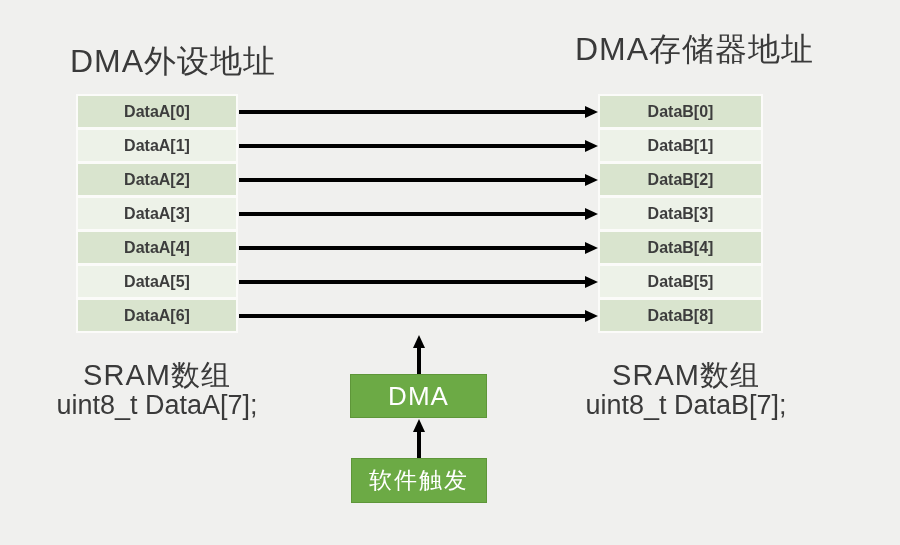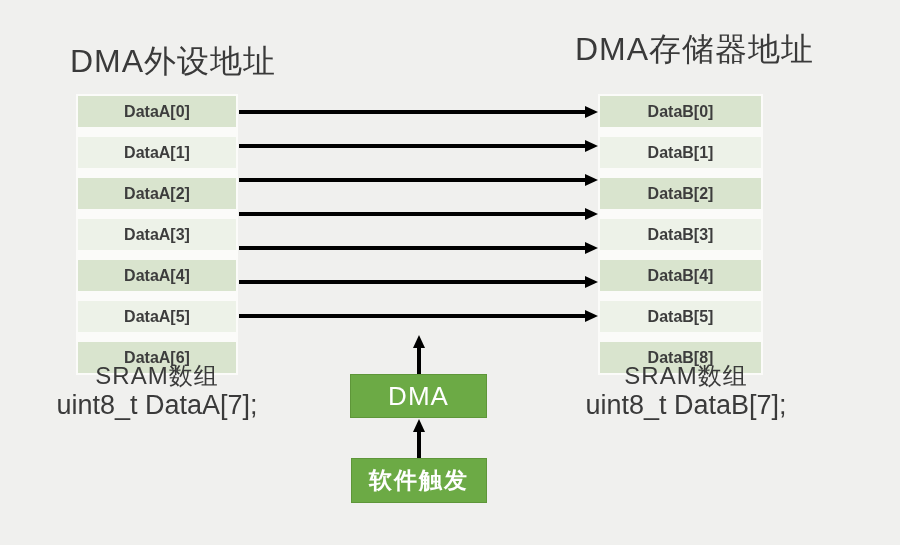--- a/index.html
+++ b/index.html
@@ -22,21 +22,21 @@
   .title-left  { left: 70px;  top: 40px; }
   .title-right { left: 575px; top: 28px; }
 
   .array-table {
     position: absolute;
     top: 94px;
     padding: 2px;
     background: var(--tableBorder, #fbfbf9);
     display: flex;
     flex-direction: column;
-    gap: 10px;
+    gap: 3px;
     box-sizing: border-box;
   }
   .table-left  { left: 76px;  width: 162px; }
   .table-right { left: 598px; width: 165px; }
   .row {
     height: 31px;
     display: flex;
     align-items: center;
     justify-content: center;
     font-size: 16px;
@@ -91,34 +91,34 @@
     align-items: center;
     justify-content: center;
     box-sizing: border-box;
   }
   .dma-box {
     left: 350px; top: 374px; width: 137px; height: 44px;
     font-size: 26px; letter-spacing: 1px;
   }
   .trigger-box {
     left: 351px; top: 458px; width: 136px; height: 45px;
-    font-size: 23px; letter-spacing: 2px; font-weight: bold;
+    font-size: 23px; letter-spacing: 2px;
   }
 
   .caption {
     position: absolute;
     top: 361px;
     width: 280px;
     text-align: center;
     color: var(--text, #3a3a3a);
     font-weight: 300;
   }
   .caption-left  { left: 17px; }
   .caption-right { left: 546px; }
-  .caption .line1 { font-size: 24px; line-height: 29px; letter-spacing: 1px; }
+  .caption .line1 { font-size: 29px; line-height: 29px; letter-spacing: 1px; }
   .caption .line2 { font-size: 27px; line-height: 30px; }
 </style>
 </head>
 <body>
 
 <div class="canvas">
 
   <div class="title title-left">DMA外设地址</div>
 
   <div class="title title-right">DMA存储器地址</div>

